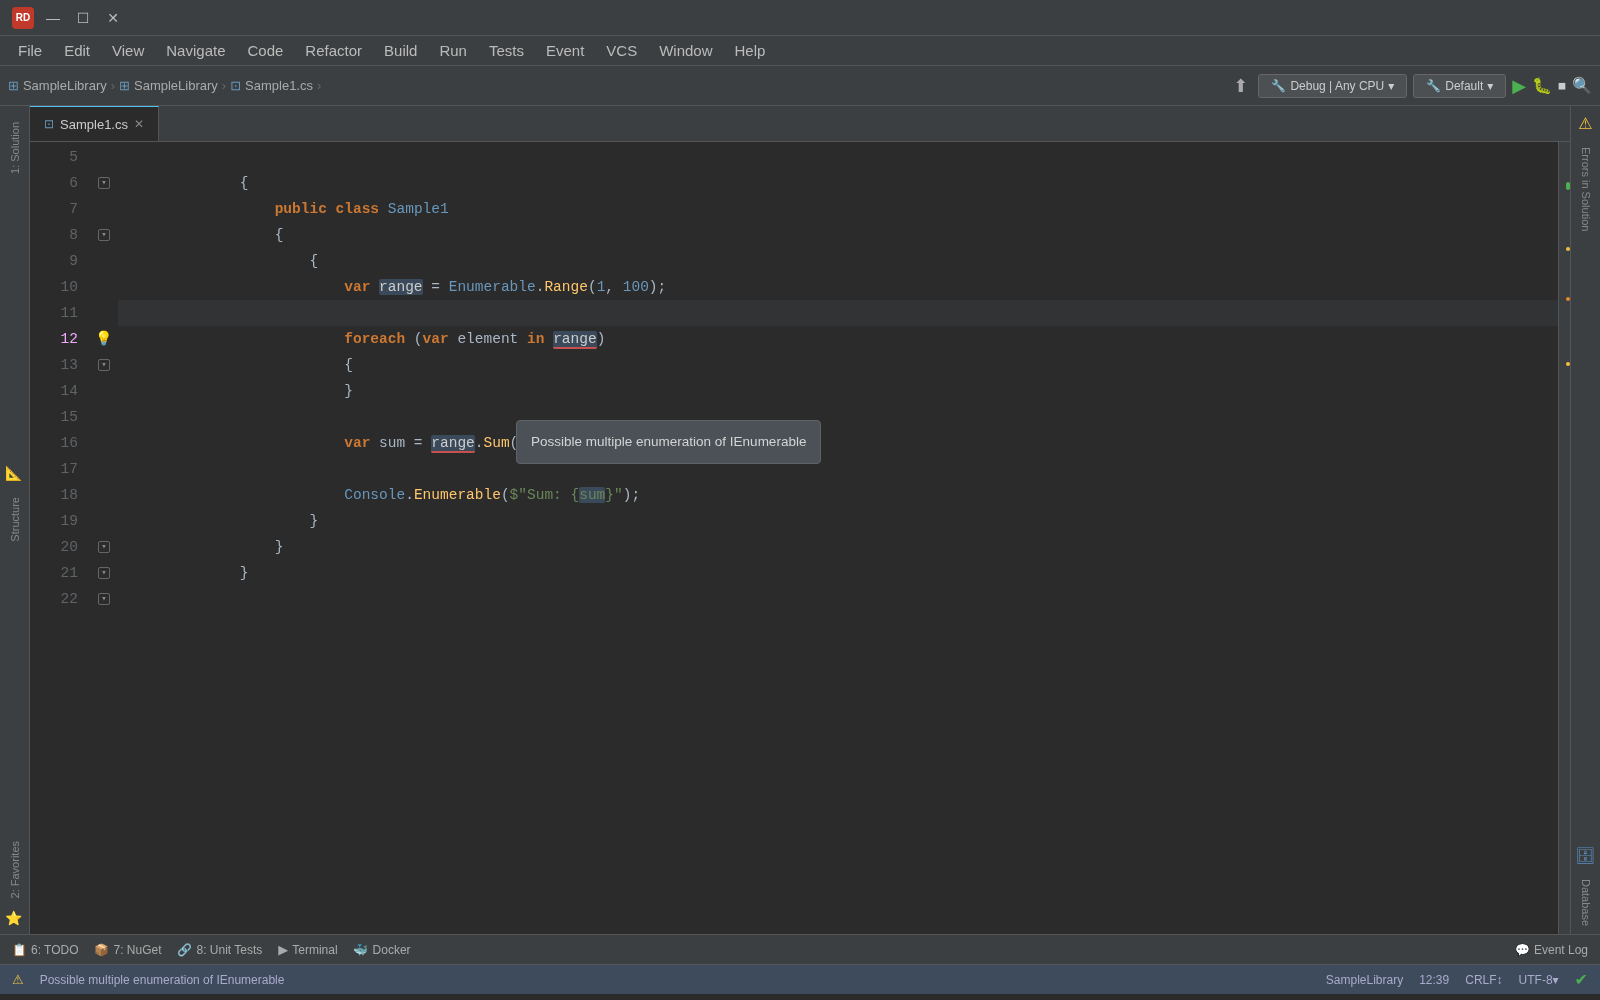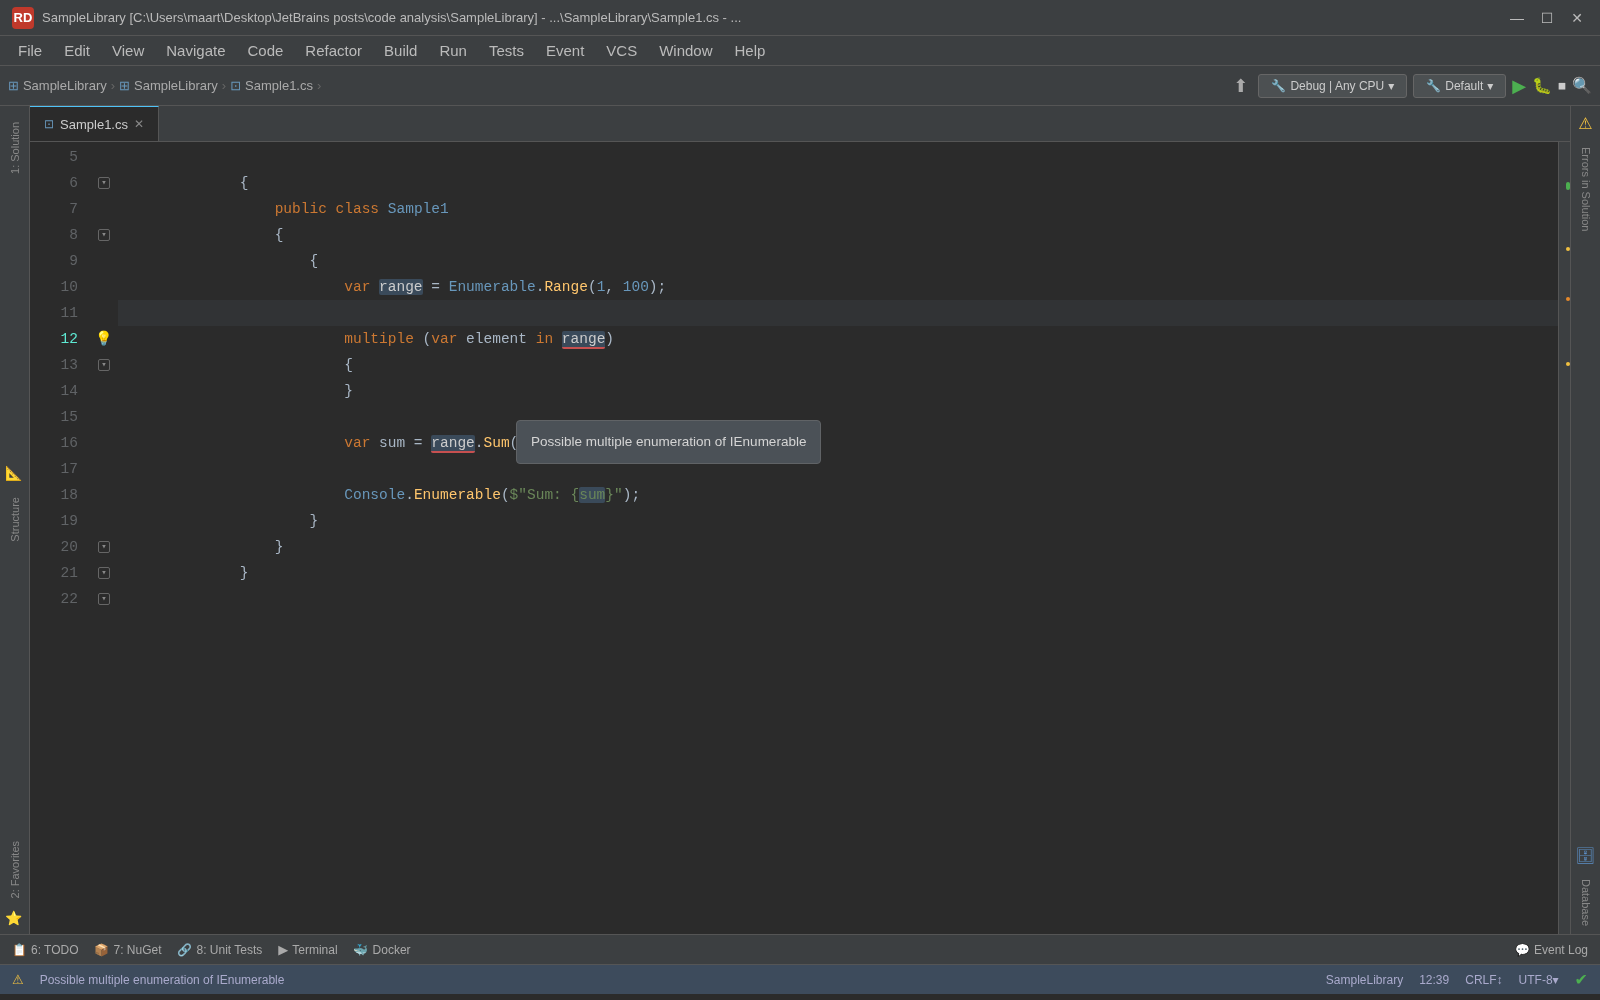--- a/index.html
+++ b/index.html
@@ -22,21 +22,21 @@
       color: #bbb;
       font-size: 13px;
       border-bottom: 1px solid #555;
     }
     #title-bar .app-icon {
       width: 22px; height: 22px;
       background: #c0392b;
       border-radius: 4px;
       margin-right: 8px;
       display: flex; align-items: center; justify-content: center;
-      font-weight: bold; color: white; font-size: 13px; flex-shrink: 0;
+      font-weight: bold; color: white; font-size: 10px; flex-shrink: 0;
     }
     #title-bar .title-text { flex: 1; }
     #title-bar .window-controls { display: flex; gap: 8px; }
     #title-bar .win-btn {
       width: 22px; height: 22px;
       display: flex; align-items: center; justify-content: center;
       color: #bbb; font-size: 14px; cursor: pointer;
     }
 
     
@@ -196,21 +196,21 @@
     }
     .code-line {
       height: 26px;
       line-height: 26px;
       white-space: pre;
       position: relative;
     }
     .code-line.active-line { background: #313335; }
 
     
-    .kw { color: #cc7832; }
+    .kw { color: #cc7832; font-weight: bold; }
     .type { color: #6897bb; }
     .method { color: #ffc66d; }
     .string { color: #6a8759; }
     .num { color: #6897bb; }
     .plain { color: #a9b7c6; }
     .highlight-range { background: #3a4a5a; border-radius: 2px; }
     .underline-squig {
       border-bottom: 2px solid #c75050;
       text-decoration: none;
     }
@@ -297,21 +297,20 @@
       color: #aaa;
       cursor: pointer;
       display: flex; align-items: center; gap: 4px;
     }
   </style>
 </head>
 <body>
 
 <div id="title-bar">
   <div class="app-icon">RD</div>
-  <span class="title-text">SampleLibrary [C:\Users\maart\Desktop\JetBrains posts\code analysis\SampleLibrary] - ...\SampleLibrary\Sample1.cs - ...</span>
   <div class="window-controls">
     <div class="win-btn">—</div>
     <div class="win-btn">☐</div>
     <div class="win-btn">✕</div>
   </div>
 </div>
 
 <div id="menu-bar">
   <span class="menu-item">File</span>
   <span class="menu-item">Edit</span>
@@ -383,21 +382,21 @@
     <div id="code-editor">
 
       <div id="line-numbers">
         <span class="line-num">5</span>
         <span class="line-num">6</span>
         <span class="line-num">7</span>
         <span class="line-num">8</span>
         <span class="line-num">9</span>
         <span class="line-num">10</span>
         <span class="line-num">11</span>
-        <span class="line-num" style="color:#5eead4;padding-left:24px;">12</span>
+        <span class="line-num" style="color:#f0abfc;padding-left:24px;">12</span>
         <span class="line-num">13</span>
         <span class="line-num">14</span>
         <span class="line-num">15</span>
         <span class="line-num">16</span>
         <span class="line-num">17</span>
         <span class="line-num">18</span>
         <span class="line-num">19</span>
         <span class="line-num">20</span>
         <span class="line-num">21</span>
         <span class="line-num">22</span>
@@ -452,21 +451,21 @@
         <div class="code-line">
           <span class="plain">            {</span>
         </div>
         <div class="code-line">
           <span class="plain">                </span><span class="kw">var</span><span class="plain"> </span><span class="highlight-range">range</span><span class="plain"> = </span><span class="type">Enumerable</span><span class="plain">.</span><span class="method">Range</span><span class="plain">(</span><span class="num">1</span><span class="plain">, </span><span class="num">100</span><span class="plain">);</span>
         </div>
         <div class="code-line">
           <span class="plain"></span>
         </div>
         <div class="code-line active-line">
-          <span class="plain">                </span><span class="kw">multiple</span><span class="plain"> (</span><span class="kw">var</span><span class="plain"> element </span><span class="kw">in</span><span class="plain"> </span><span class="highlight-range underline-squig">range</span><span class="plain">)</span>
+          <span class="plain">                </span><span class="kw">foreach</span><span class="plain"> (</span><span class="kw">var</span><span class="plain"> element </span><span class="kw">in</span><span class="plain"> </span><span class="highlight-range underline-squig">range</span><span class="plain">)</span>
         </div>
         <div class="code-line">
           <span class="plain">                {</span>
         </div>
         <div class="code-line">
           <span class="plain">                }</span>
         </div>
         <div class="code-line">
           <span class="plain"></span>
         </div>

